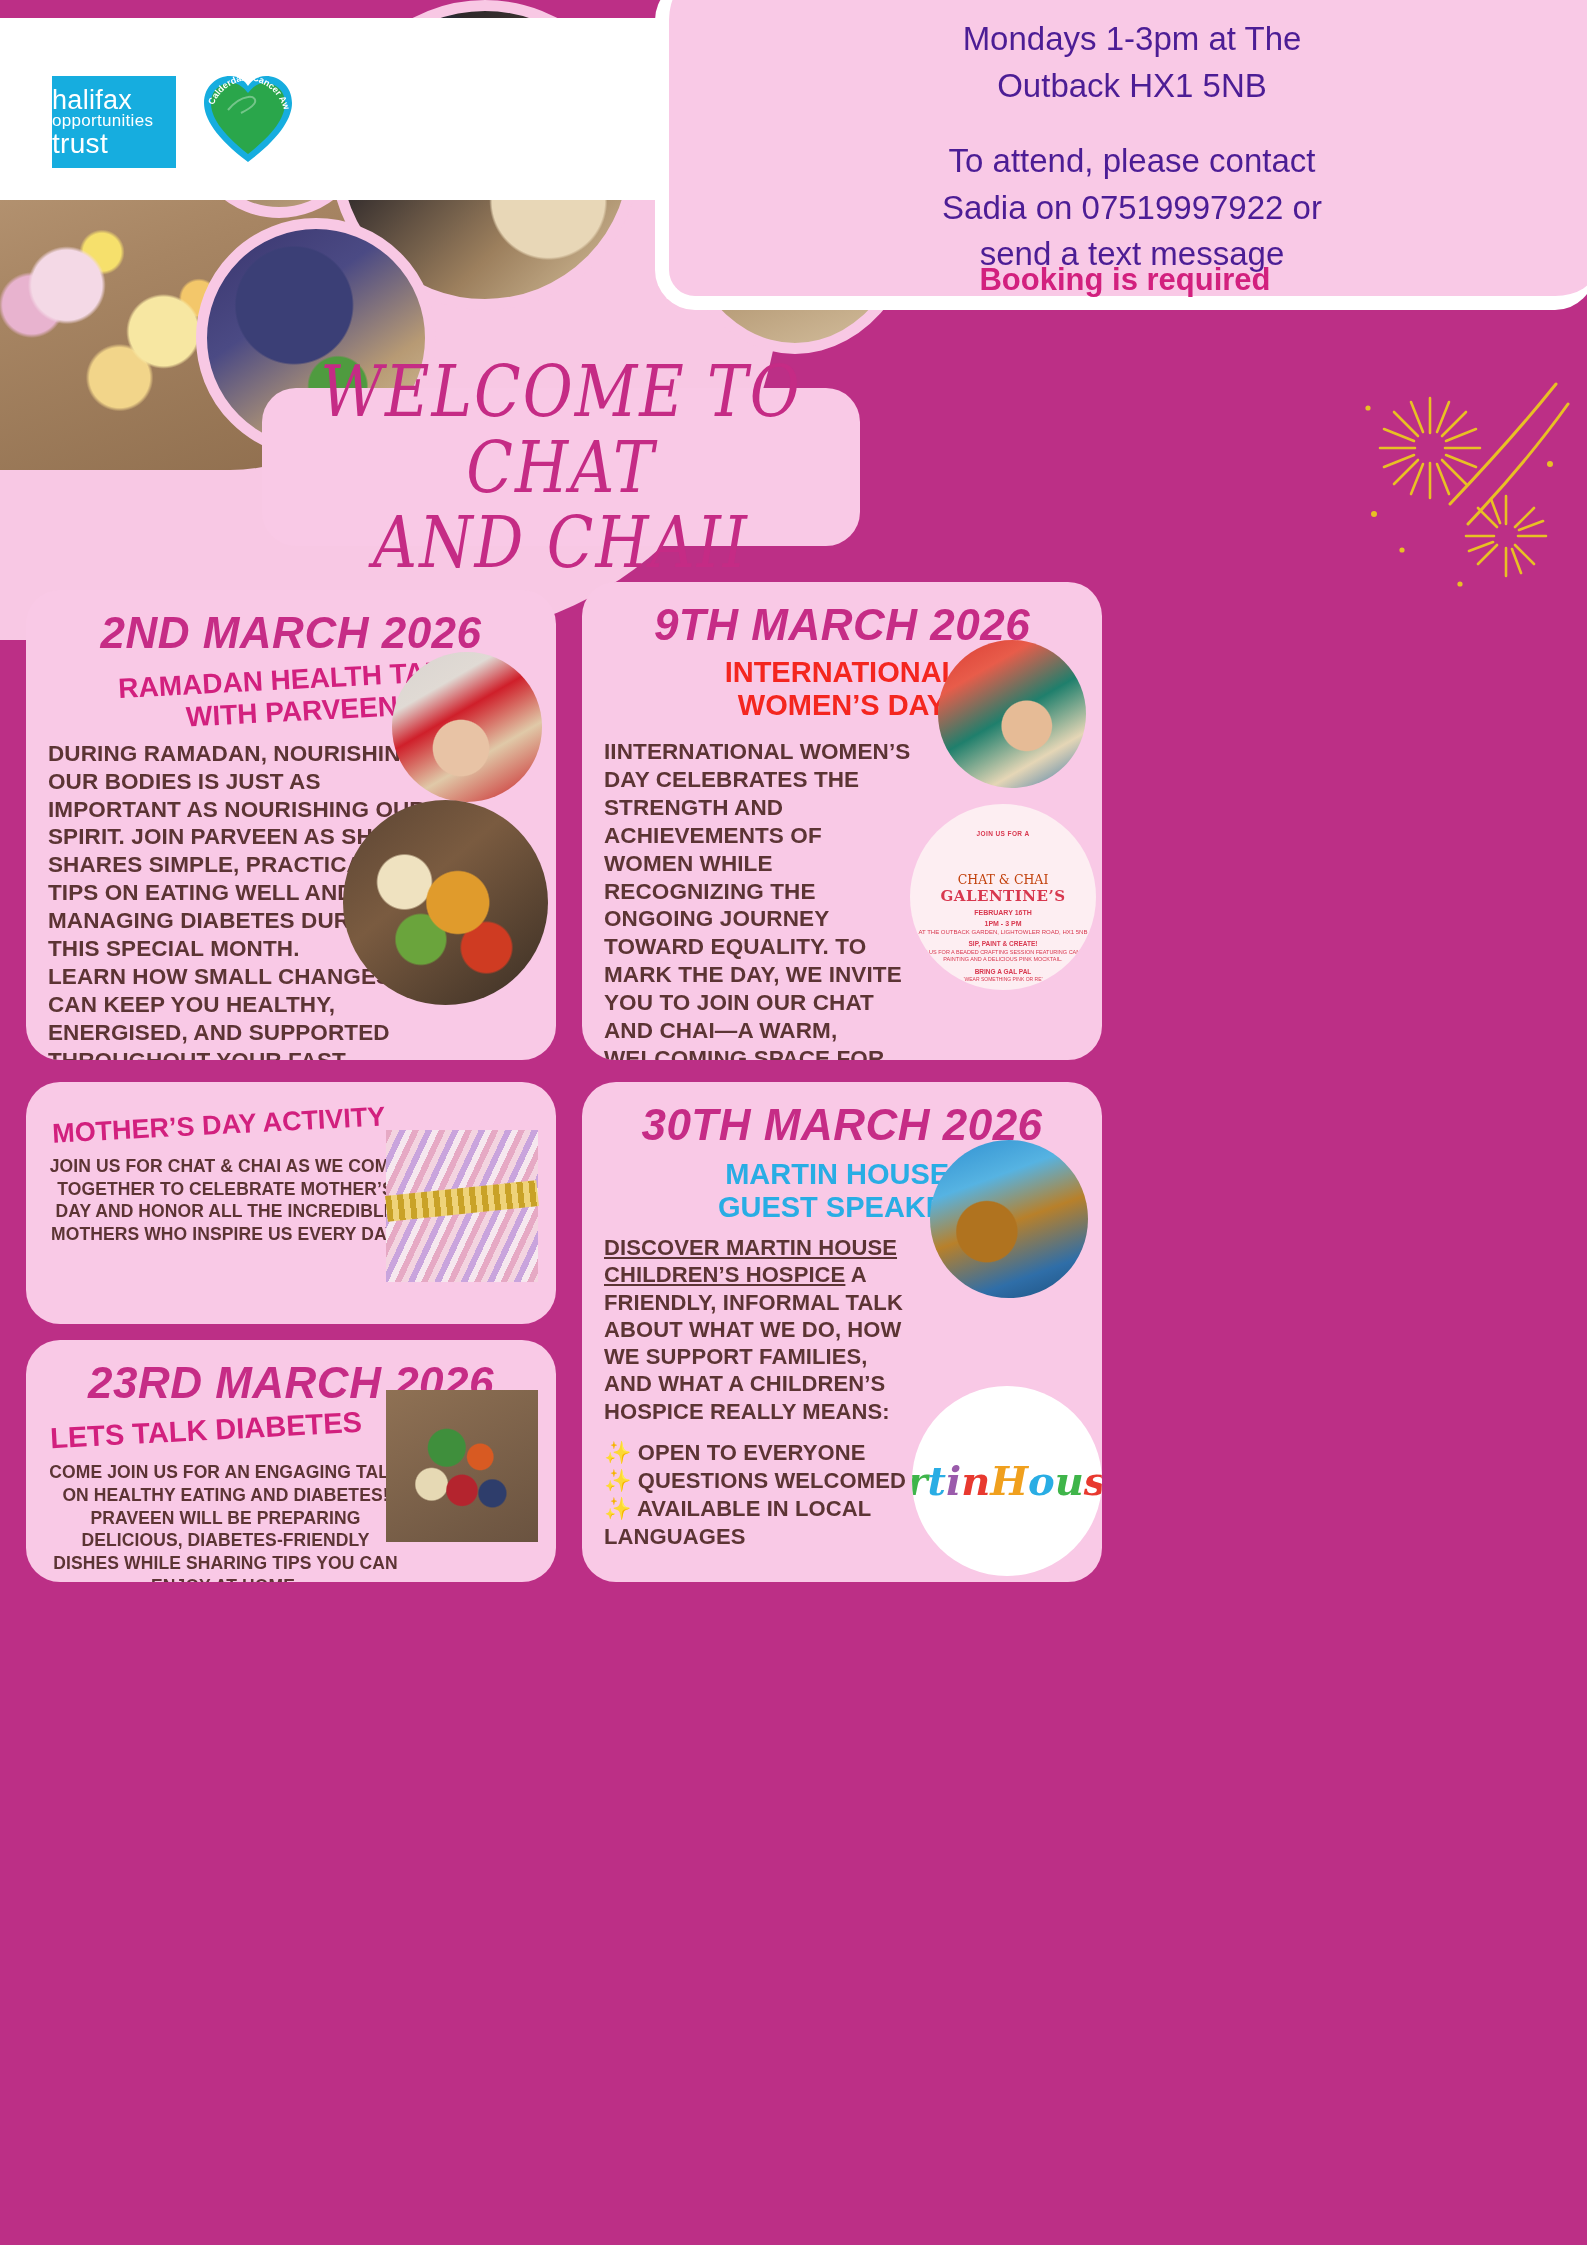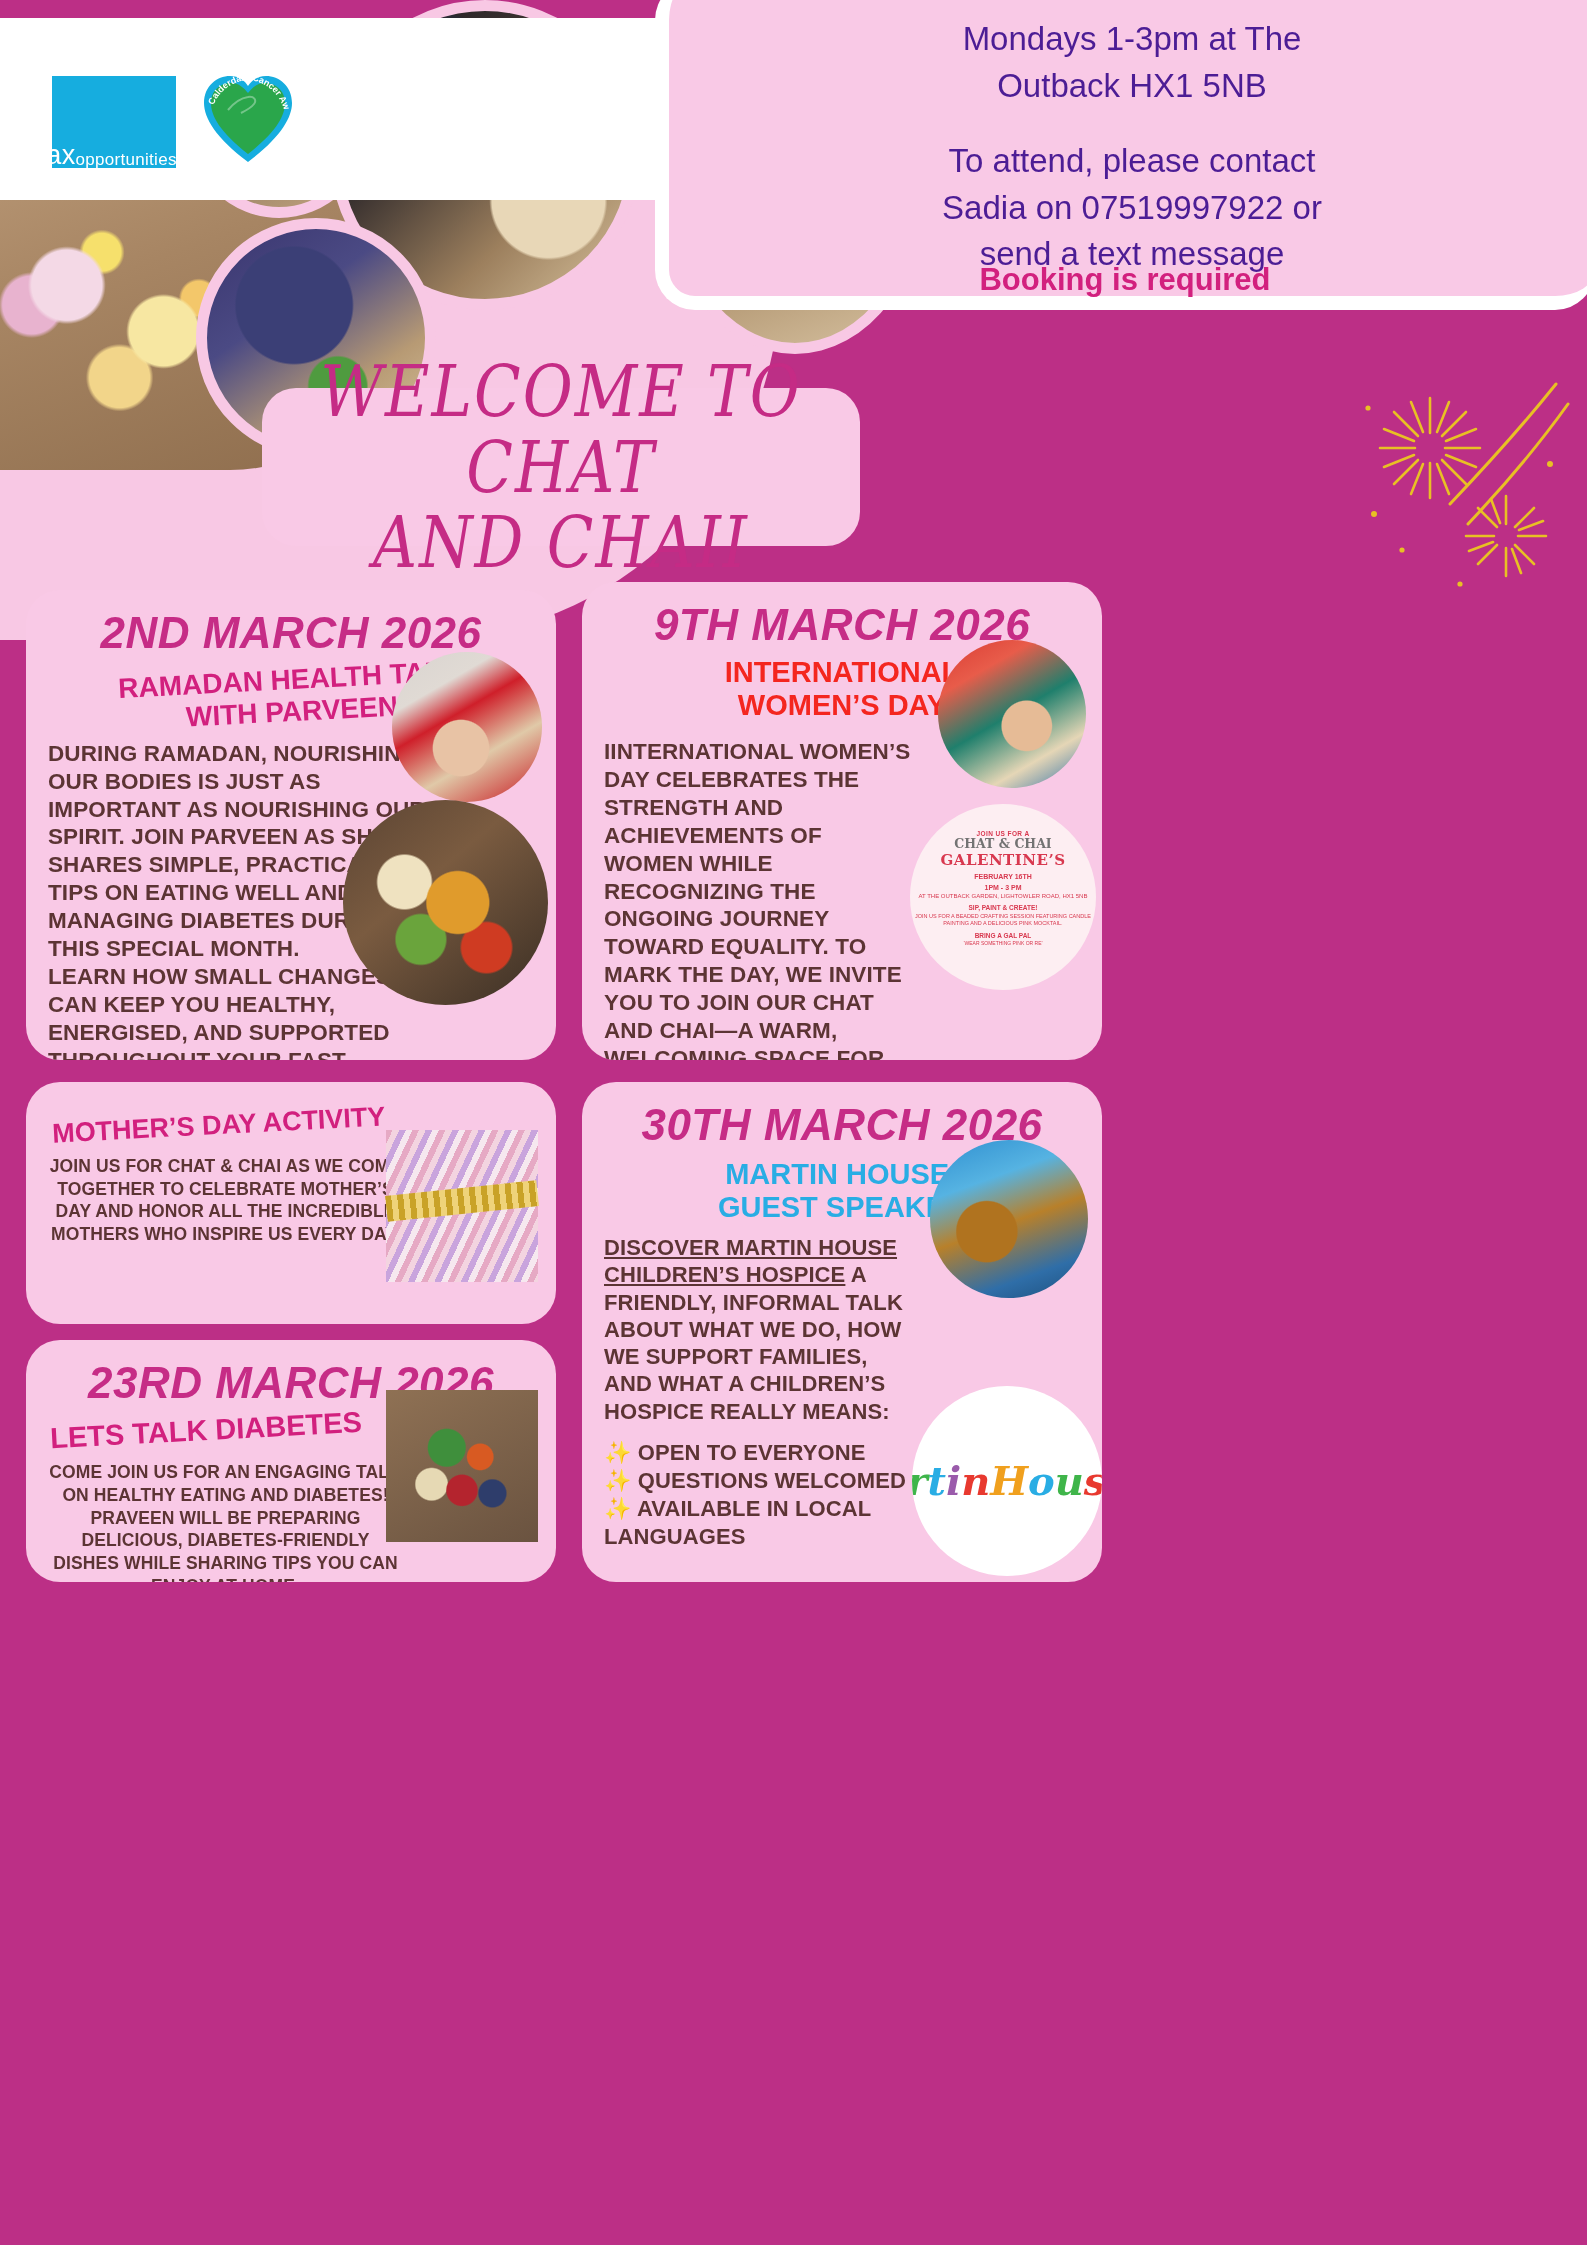--- a/index.html
+++ b/index.html
@@ -9,22 +9,22 @@
     position: relative; overflow: hidden;
     font-family: "Liberation Sans", sans-serif;
     background: #bc2f86;
   }
   #white-logo-panel {
     position: absolute; left: 0; top: 18px; width: 700px; height: 182px;
     background: #ffffff; border-bottom-right-radius: 18px;
   }
   #hot-logo {
     position: absolute; left: 52px; top: 58px; width: 124px; height: 92px;
-    background: #16addf; display: flex; flex-direction: row;
-    align-items: flex-end; justify-content: center; line-height: 0.97;
+    background: #16addf; display: flex; flex-direction: column;
+    align-items: flex-start; justify-content: center; line-height: 0.97;
   }
   #hot-logo span { color:#fff; font-weight:300; letter-spacing:.3px; }
   .hl1 { font-size: 27px; }
   .hl2 { font-size: 17px; }
   .hl3 { font-size: 28px; }
   #cancer-logo {
     position: absolute; left: 198px; top: 52px; width: 100px; height: 100px;
   }
 
   #pinkfield {
@@ -160,21 +160,21 @@
       radial-gradient(circle at 60% 58%, #e6bb96 0 20%, transparent 21%),
       linear-gradient(150deg,#d93b33 0%, #e85c4a 24%, #1f7f6c 50%, #e5d6b6 76%, #2d6fa8 100%);
   }
   #galentine {
     position: absolute; right: 6px; top: 222px; width: 186px; height: 186px;
     border-radius: 50%; background: #fdeef2; overflow: hidden;
     display:flex; flex-direction:column; align-items:center; justify-content:flex-start;
     padding-top: 26px; text-align:center;
   }
   #galentine .g1 { font-size: 6.5px; color:#d8384f; font-weight:700; letter-spacing:.4px; }
-  #galentine .g2 { font-size: 12.5px; color:#737373; font-weight:700; font-family:"DejaVu Serif",serif; line-height:1.08; }
+  #galentine .g2 { font-size: 12.5px; color:#c2410c; font-weight:400; font-family:"DejaVu Serif",serif; line-height:1.08;margin-top:36px; }
   #galentine .g3 { font-size: 15px; color:#d8384f; font-weight:700; font-family:"DejaVu Serif",serif; letter-spacing:.5px; }
   #galentine .g4 { font-size: 7px; color:#d8384f; font-weight:700; margin-top:4px; }
   #galentine .g5 { font-size: 6px; color:#d8384f; margin-top:2px; line-height:1.25; }
   #galentine .g6 { font-size: 6.5px; color:#d8384f; font-weight:700; margin-top:4px; }
   #galentine .g7 { font-size: 5.5px; color:#d8384f; margin-top:2px; line-height:1.25; }
   #galentine .g8 { font-size: 6.5px; color:#d8384f; font-weight:700; margin-top:5px; }
   #galentine .g9 { font-size: 5px; color:#d8384f; margin-top:1px; }
 
   
   #card-3 { left: 26px; top: 1082px; width: 530px; height: 242px; }

